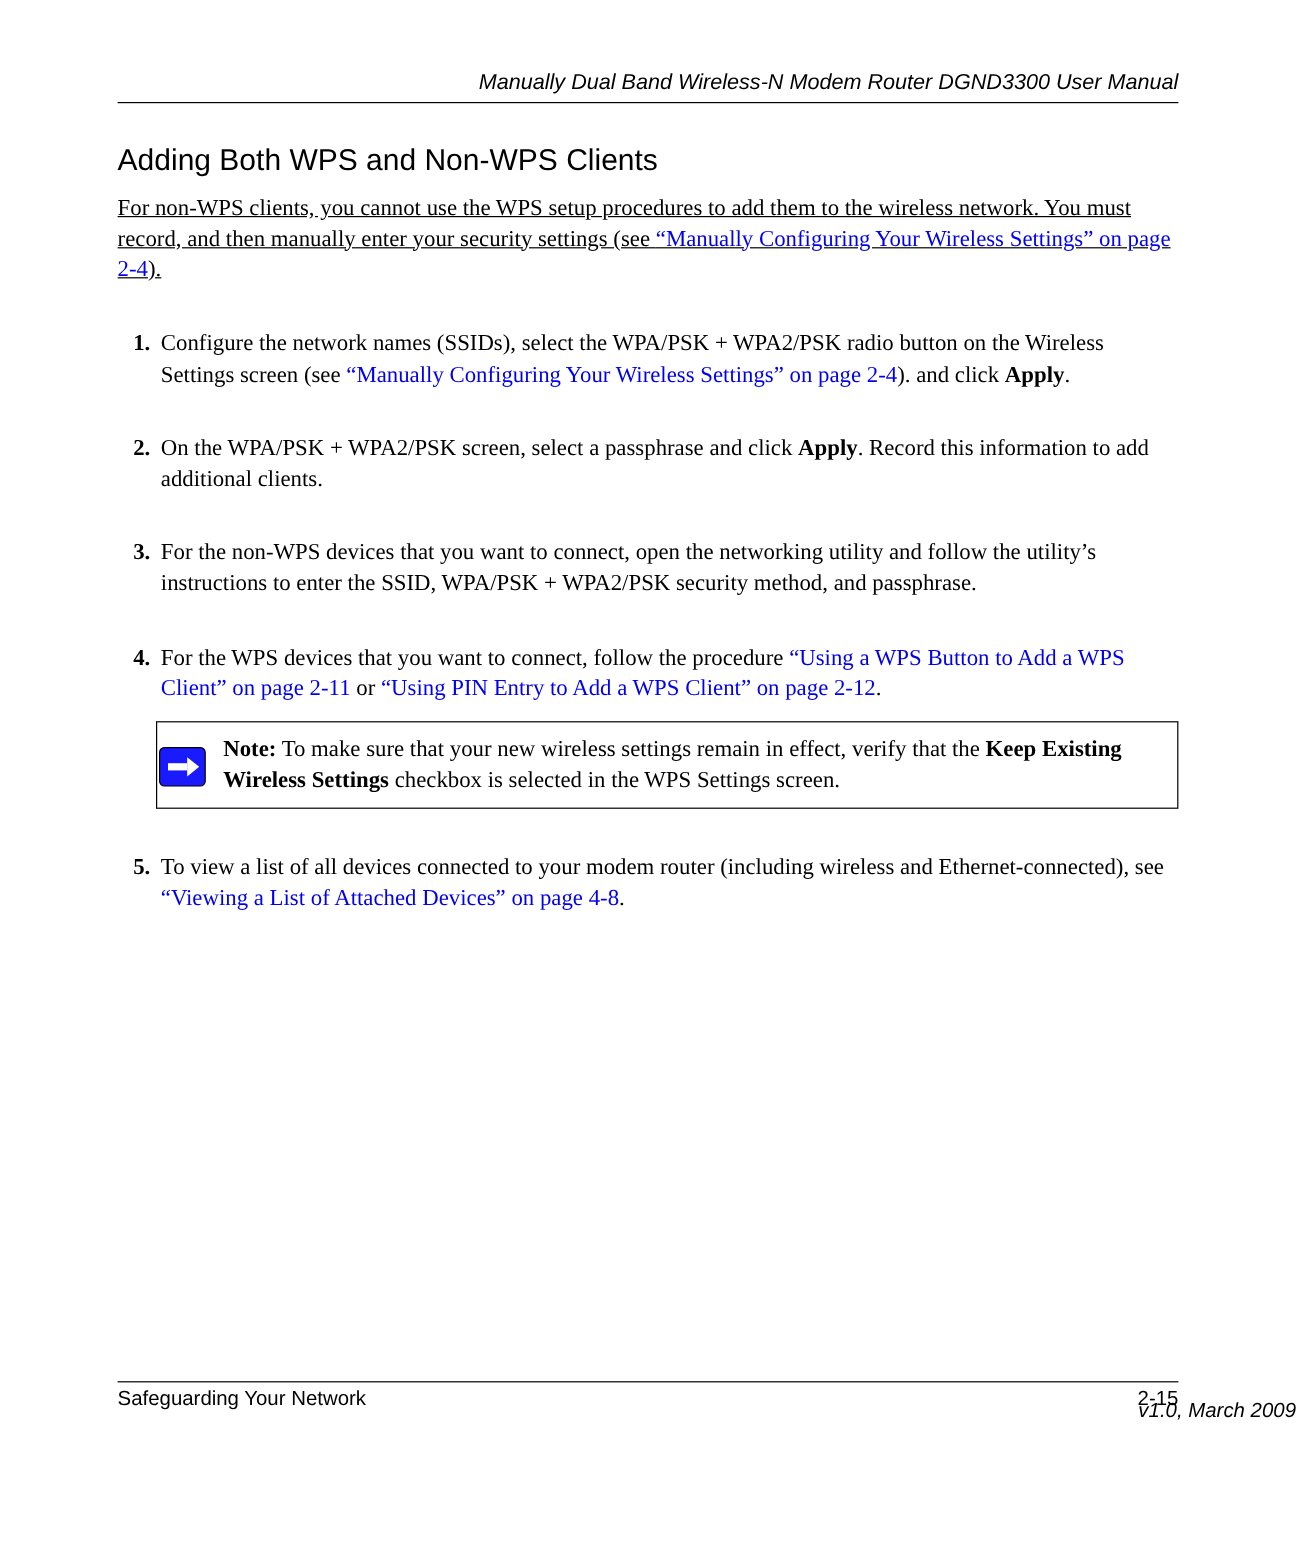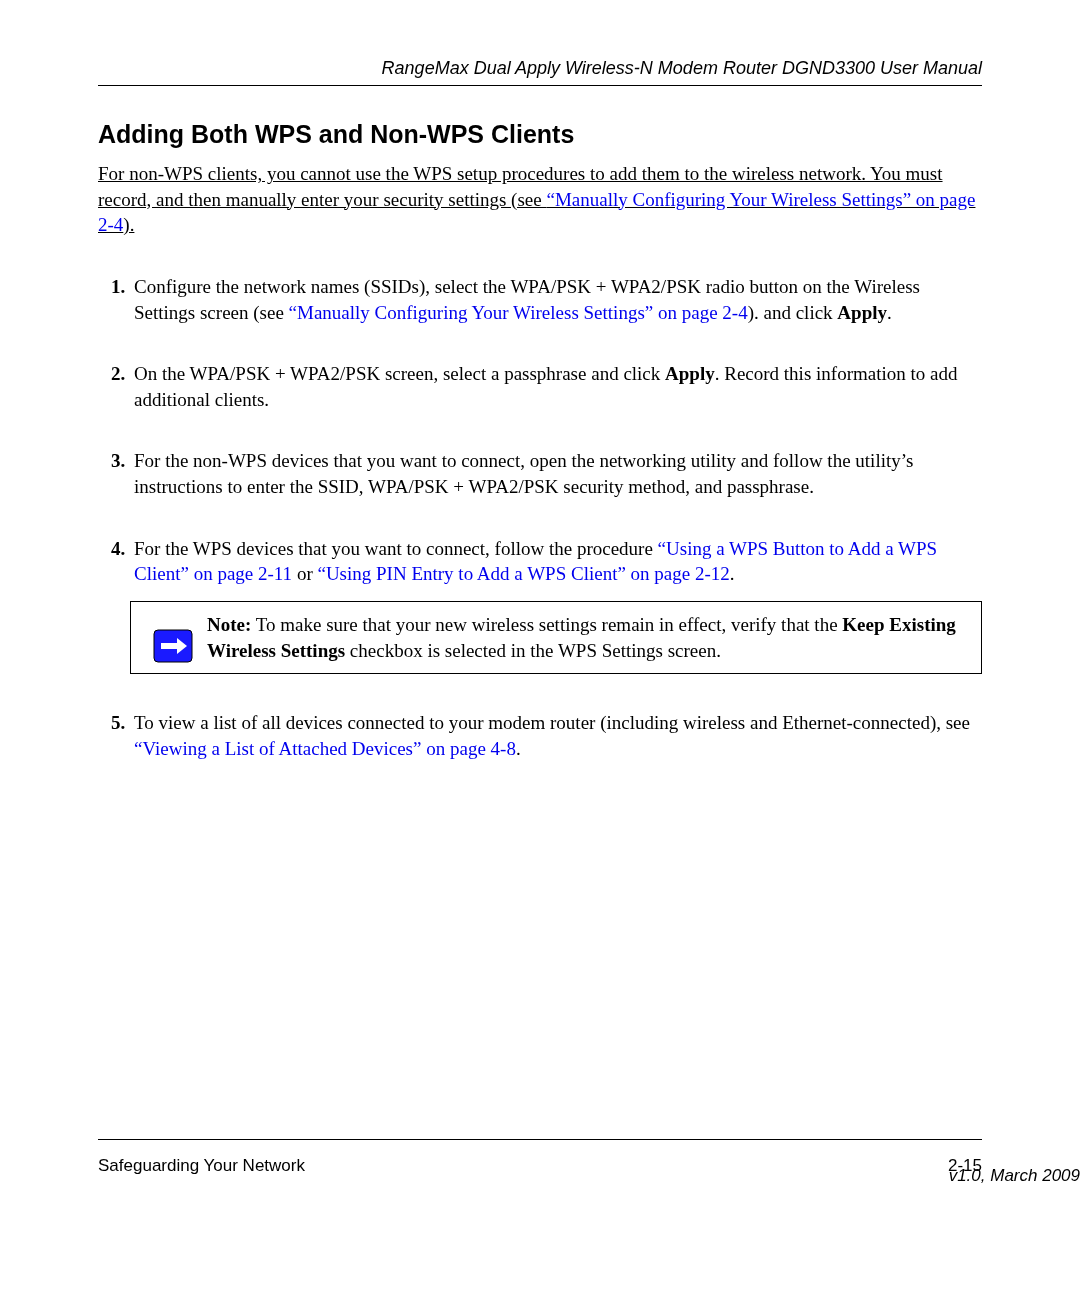--- a/index.html
+++ b/index.html
@@ -24,21 +24,21 @@
       font-style: italic;
       font-family: Arial, Helvetica, sans-serif;
       font-size: 18px;
       text-align: right;
       padding-bottom: 6px;
       border-bottom: 1px solid #000;
       margin-bottom: 34px;
     }
     h2.section-heading {
       font-family: Arial, Helvetica, sans-serif;
-      font-weight: bold;
+      font-weight: normal;
       font-size: 25px;
       margin: 0 0 12px 0;
     }
     p.intro {
       margin: 0 0 18px 0;
       line-height: 1.35;
       text-decoration: underline;
     }
     a.link {
       color: #0000ee;
@@ -56,62 +56,62 @@
     }
     ol.steps > li::marker {
       font-weight: bold;
     }
     .bold {
       font-weight: bold;
     }
     .note-box {
       border: 1px solid #000;
       margin: 0 0 16px 32px;
-      padding: 10px 14px 10px 22px;
+      padding: 10px 14px 10px 1px;
       display: flex;
-      align-items: flex-end;
+      align-items: center;
       gap: 14px;
     }
     .note-icon-svg {
       flex-shrink: 0;
       width: 40px;
       height: 34px;
       margin-top: 2px;
     }
     .note-text {
       line-height: 1.35;
     }
     .footer {
       position: absolute;
       left: 98px;
       right: 98px;
       bottom: 120px;
       border-top: 1px solid #000;
-      padding-top: 16px;
+      padding-top: 4px;
       font-family: Arial, Helvetica, sans-serif;
       font-size: 17px;
       display: flex;
       justify-content: space-between;
     }
     .footer-center {
       position: absolute;
       left: 0;
       right: 0;
       bottom: 110px;
       text-align: right;
       font-style: italic;
       font-family: Arial, Helvetica, sans-serif;
       font-size: 17px;
     }
   </style>
 </head>
 <body>
 
 <div class="page">
-  <div class="header-title">RangeMax Dual Apply Wireless-N Modem Router DGND3300 User Manual</div>
+  <div class="header-title">Manually Dual Band Wireless-N Modem Router DGND3300 User Manual</div>
 
   <h2 class="section-heading">Adding Both WPS and Non-WPS Clients</h2>
 
   <p class="intro">
     <span>For non-WPS clients, you cannot use the WPS setup procedures to add them to the wireless network. You must record, and then manually enter your security settings (see </span><a class="link">“Manually Configuring Your Wireless Settings” on page 2-4</a><span>).</span>
   </p>
 
 
   <ol class="steps">
     <li>

